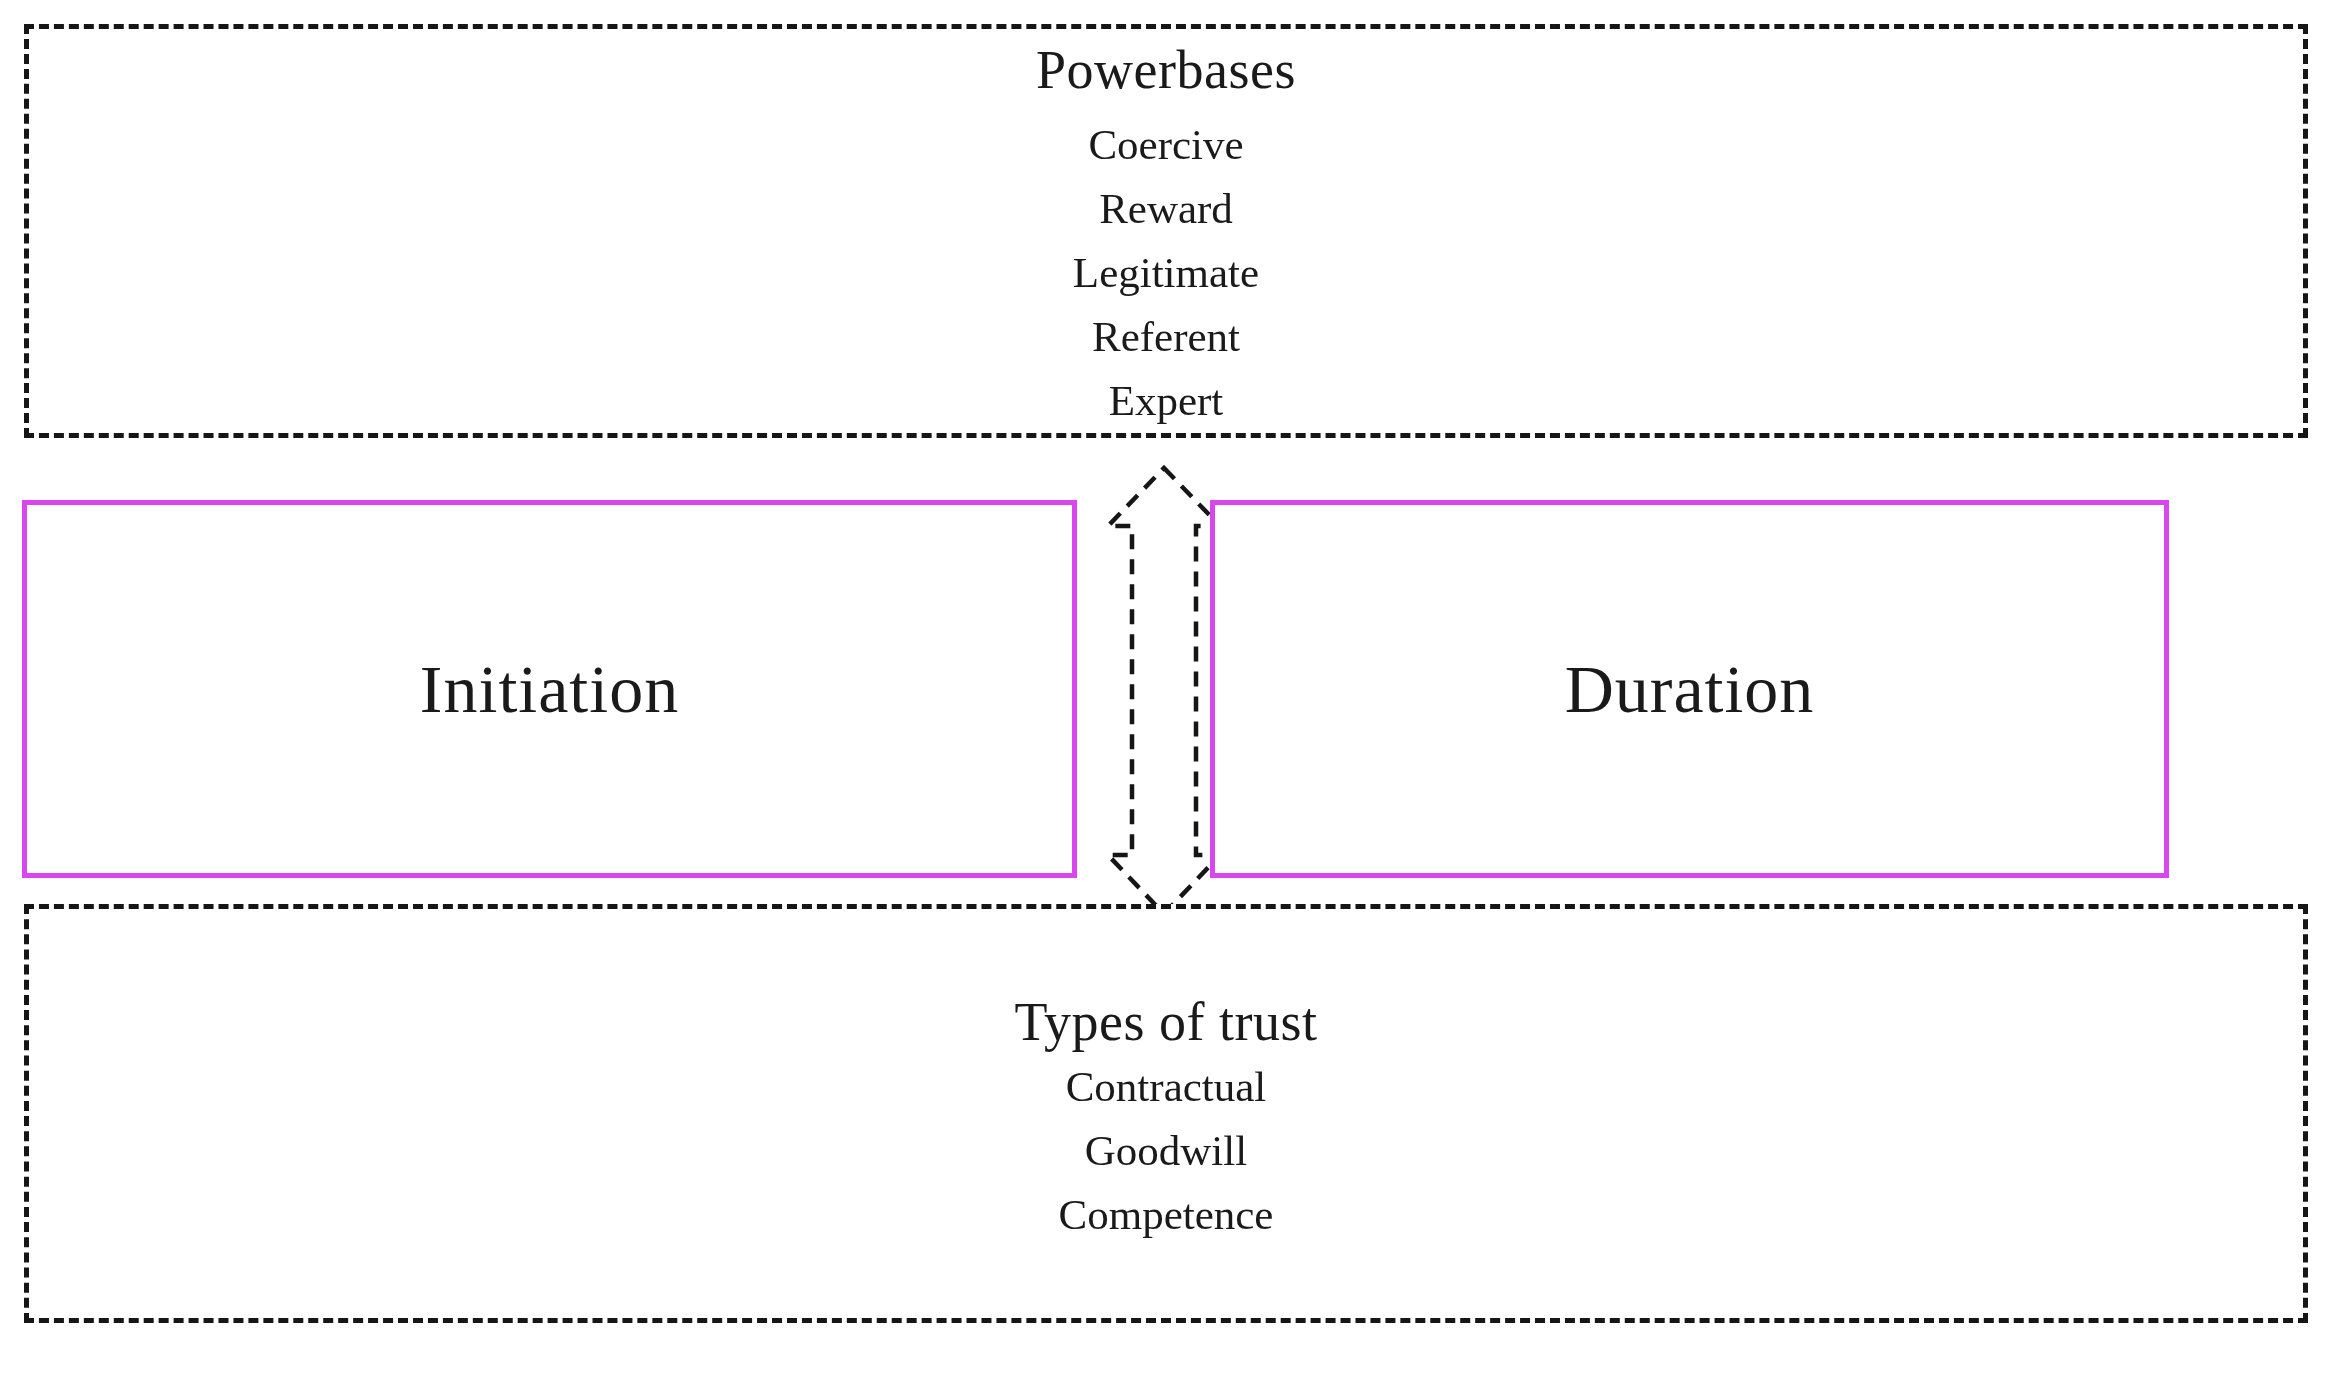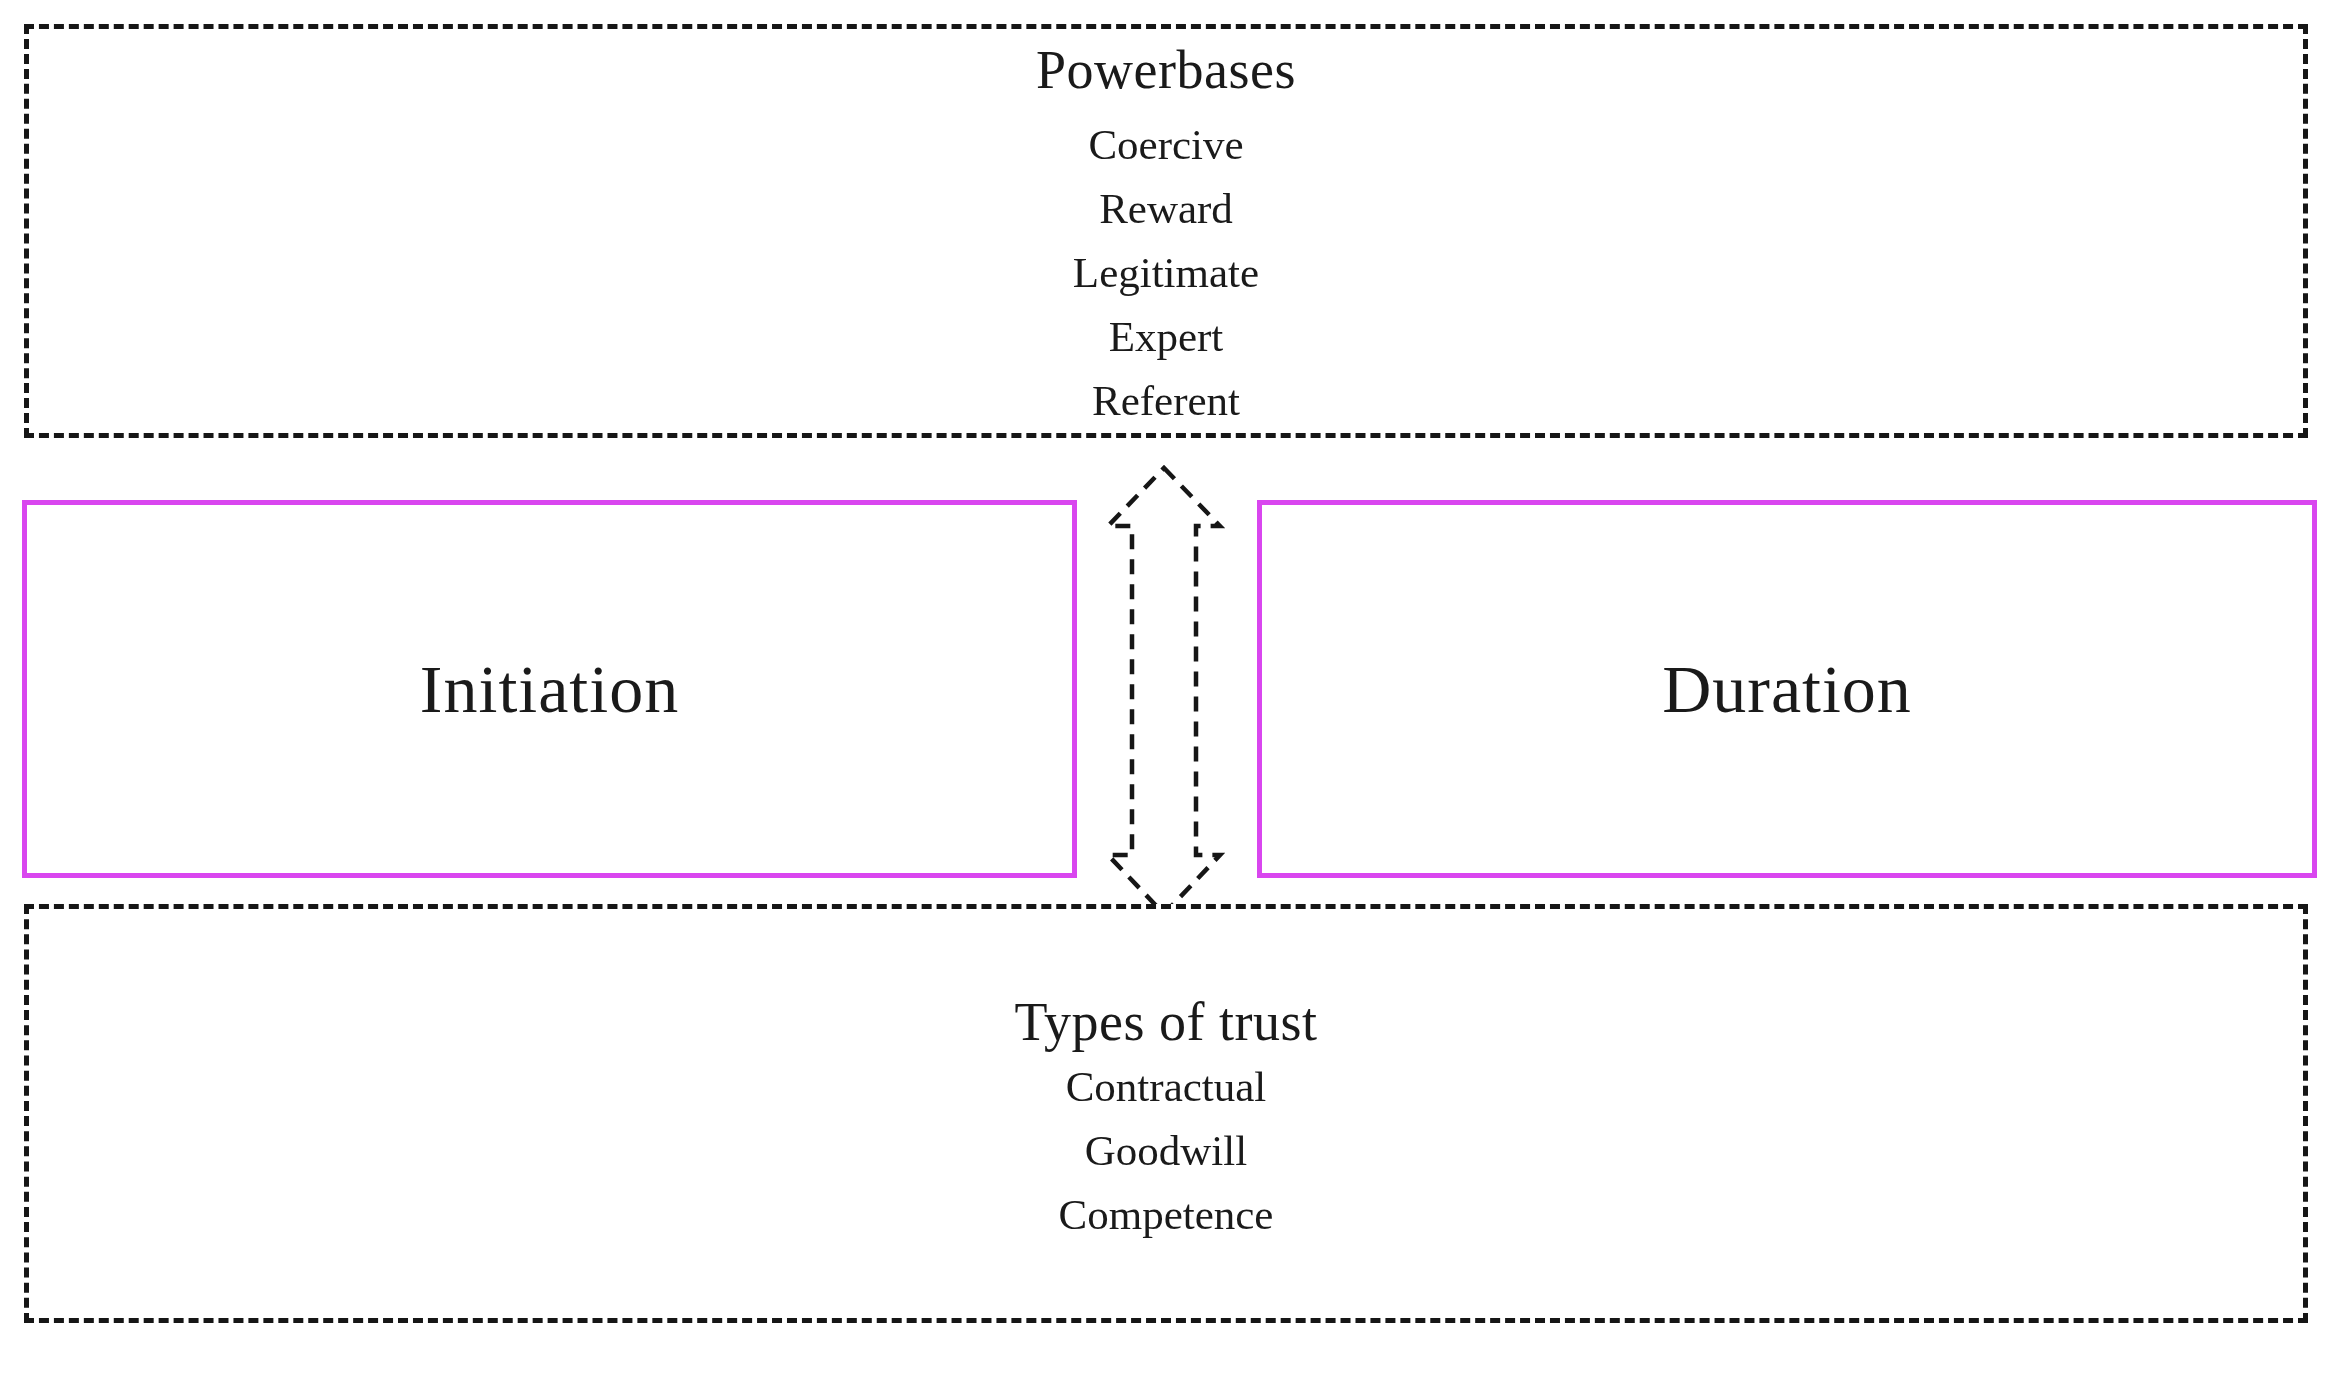--- a/index.html
+++ b/index.html
@@ -60,21 +60,21 @@
     position: absolute;
     top: 500px;
     height: 378px;
     border: 5px solid #d946ef;
     background: var(--bg);
     display: flex;
     align-items: center;
     justify-content: center;
   }
   .solid-box.left  { left: 22px;   width: 1055px; }
-  .solid-box.right { left: 1257px; width: 1060px; align-items: center; }
+  .solid-box.right { left: 1210px; width: 959px; align-items: center; }
   .solid-box-label {
     font-size: 68px;
     color: var(--ink);
     letter-spacing: 1px;
   }
 
   
   .arrow-wrap {
     position: absolute;
     left: 1103px;
@@ -88,22 +88,22 @@
 <body>
 
 <div class="canvas">
 
   <div class="dashed-box top">
     <div class="box-title">Powerbases</div>
     <div class="box-items">
       <div class="box-item">Coercive</div>
       <div class="box-item">Reward</div>
       <div class="box-item">Legitimate</div>
+      <div class="box-item">Referent</div>
       <div class="box-item">Expert</div>
-      <div class="box-item">Referent</div>
     </div>
   </div>
 
   <div class="solid-box left">
     <span class="solid-box-label">Initiation</span>
   </div>
 
   <div class="arrow-wrap">
     <svg viewBox="0 0 122 456" xmlns="http://www.w3.org/2000/svg" aria-hidden="true">
       <path d="M 61 5

